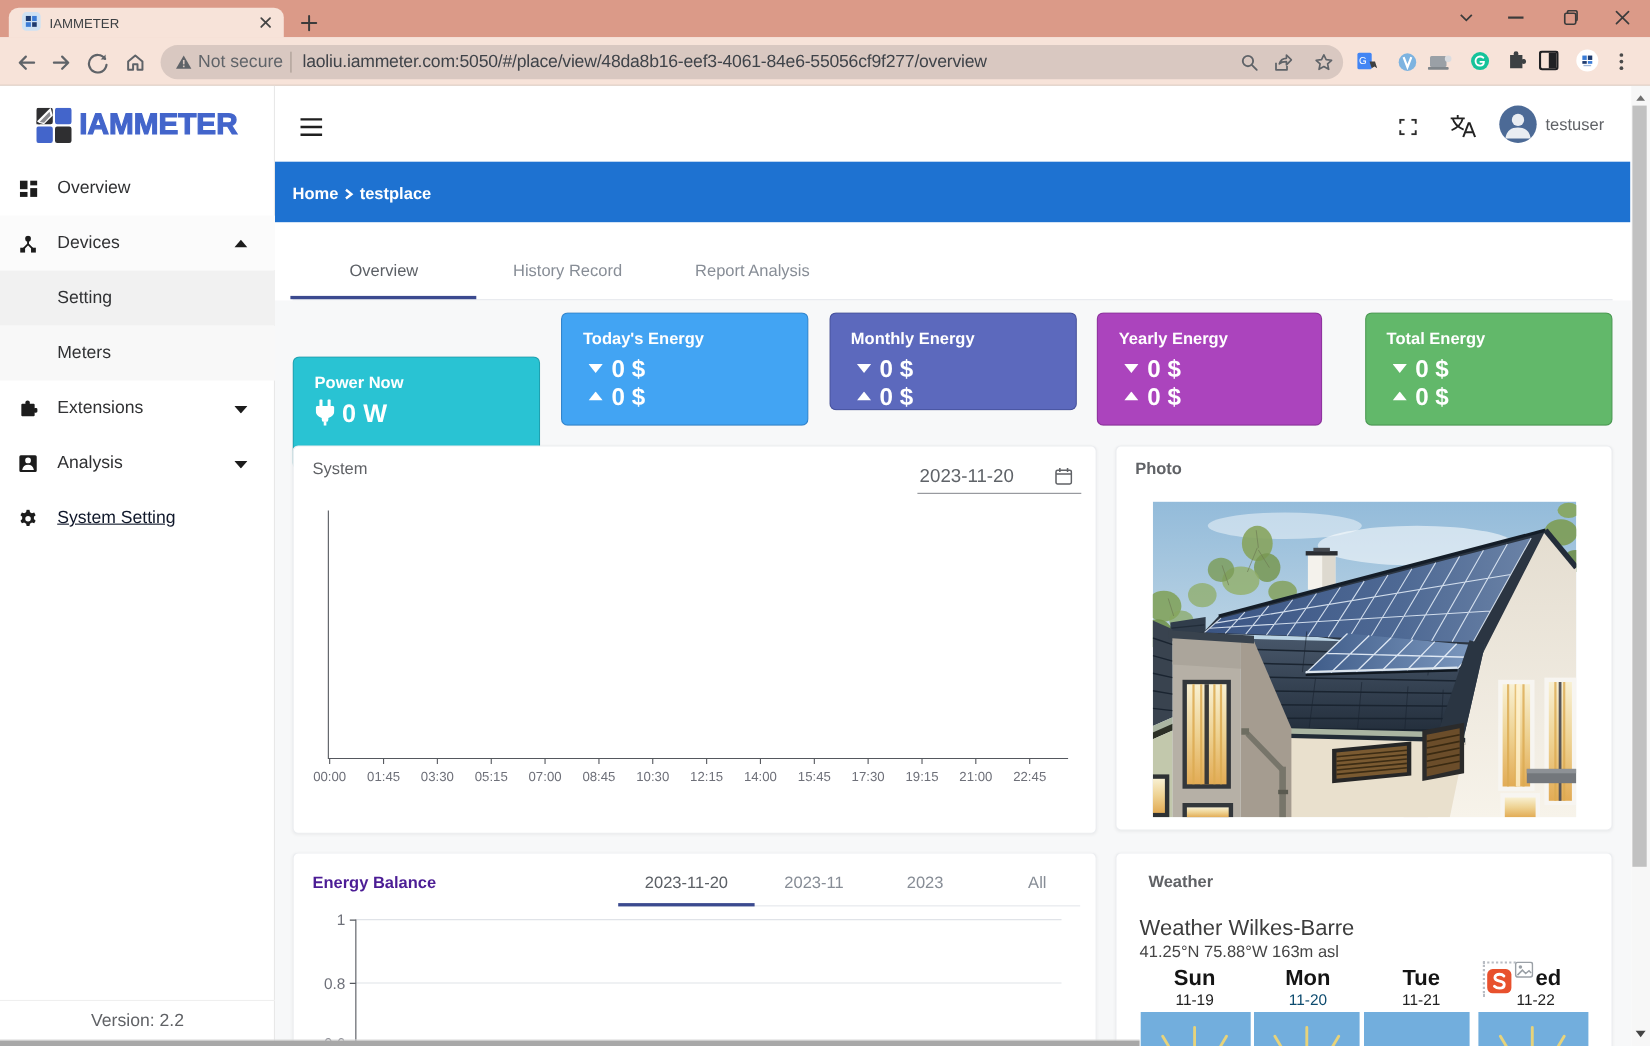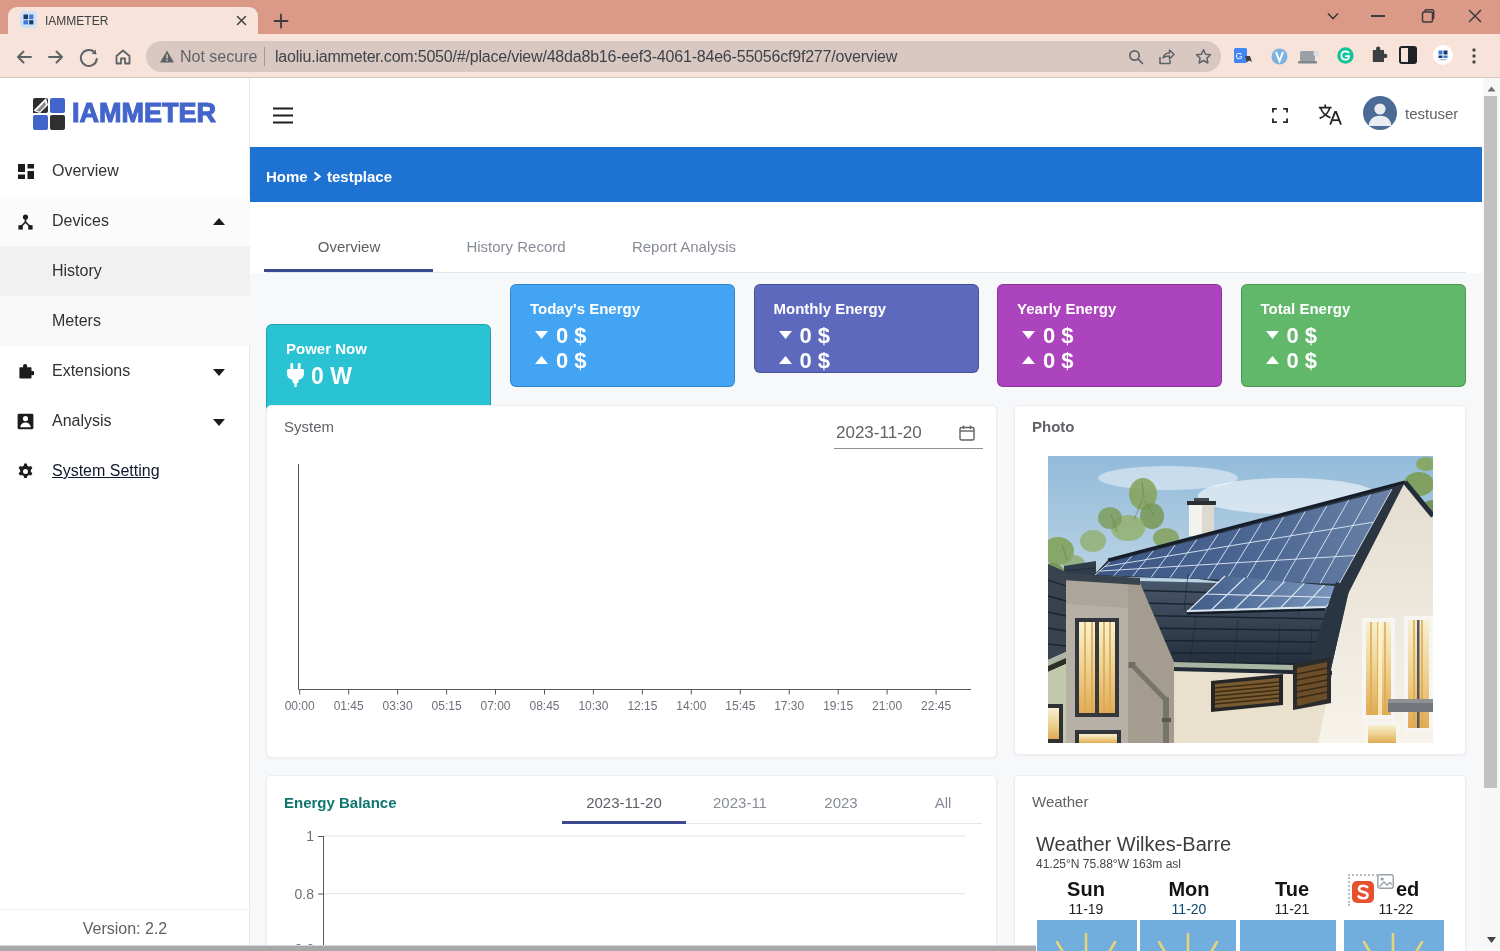--- a/index.html
+++ b/index.html
@@ -183,21 +183,21 @@
     <circle cx="8.5" cy="3" r="2.6" fill="#1c1c1c"></circle>
     <path d="M8.5 4 V8 M8.5 8 L3.5 13 M8.5 8 L13.5 13" stroke="#1c1c1c" stroke-width="1.7"></path>
     <rect x="1.4" y="11.2" width="4.4" height="4.4" fill="#1c1c1c"></rect>
     <rect x="11.2" y="11.2" width="4.4" height="4.4" fill="#1c1c1c"></rect>
   </svg>
   <div class="abs" style="left:52px;top:134px;font-size:16px;color:#303133;">Devices</div>
   <svg class="abs" style="left:213px;top:140px;" width="12" height="7" viewBox="0 0 12 7">
       <path d="M6 0 L12 7 H0 Z" fill="#1c1c1c"></path>
     </svg>
 
-  <div class="abs" style="left:52px;top:184px;font-size:16px;color:#303133;">History</div>
+  <div class="abs" style="left:52px;top:184px;font-size:16px;color:#303133;">Setting</div>
   <div class="abs" style="left:52px;top:234px;font-size:16px;color:#303133;">Meters</div>
 
   <svg class="abs" style="left:17px;top:285px;" width="17" height="17" viewBox="0 0 17 17">
     <path d="M6 3.1 a2.1 2.1 0 0 1 4.2 0 c0 .4-.1 .75-.25 1.05 H13.6 a0.9 0.9 0 0 1 0.9 0.9 V8.2 c.3-.15 .65-.25 1.05-.25 a2.1 2.1 0 0 1 0 4.2 c-.4 0-.75-.1-1.05-.25 V14.5 a0.9 0.9 0 0 1 -0.9 0.9 H3.3 a0.9 0.9 0 0 1 -0.9-0.9 V5.05 a0.9 0.9 0 0 1 0.9-0.9 H6.25 C6.1 3.85 6 3.5 6 3.1 Z" fill="#1c1c1c"></path>
   </svg>
   <div class="abs" style="left:52px;top:284px;font-size:16px;color:#303133;">Extensions</div>
   <svg class="abs" style="left:213px;top:291px;" width="12" height="7" viewBox="0 0 12 7">
       <path d="M0 0 H12 L6 7 Z" fill="#1c1c1c"></path>
     </svg>
 
@@ -248,21 +248,21 @@
     <div class="abs" style="left:19px;top:15px;font-size:15px;font-weight:bold;color:#fff;">Monthly Energy</div>
     <svg class="abs" style="left:24px;top:46px;" width="13" height="8" viewBox="0 0 13 8">
         <path d="M0 0 H13 L6.5 8 Z" fill="#fff"></path>
       </svg>
     <div class="abs" style="left:45px;top:38px;font-size:22px;font-weight:bold;color:#fff;">0 $</div>
     <svg class="abs" style="left:24px;top:71px;" width="13" height="8" viewBox="0 0 13 8">
         <path d="M6.5 0 L13 8 H0 Z" fill="#fff"></path>
       </svg>
     <div class="abs" style="left:45px;top:63px;font-size:22px;font-weight:bold;color:#fff;">0 $</div>
   </div>
-  <div class="abs" style="left:997px;top:206px;width:225px;height:103px;border-radius:6px;background:#ab44bd;border:1px solid rgba(70,10,80,0.3);padding-left:28px;">
+  <div class="abs" style="left:997px;top:206px;width:205px;height:103px;border-radius:6px;background:#ab44bd;border:1px solid rgba(70,10,80,0.3);padding-left:28px;">
     <div class="abs" style="left:19px;top:15px;font-size:15px;font-weight:bold;color:#fff;">Yearly Energy</div>
     <svg class="abs" style="left:24px;top:46px;" width="13" height="8" viewBox="0 0 13 8">
         <path d="M0 0 H13 L6.5 8 Z" fill="#fff"></path>
       </svg>
     <div class="abs" style="left:45px;top:38px;font-size:22px;font-weight:bold;color:#fff;">0 $</div>
     <svg class="abs" style="left:24px;top:71px;" width="13" height="8" viewBox="0 0 13 8">
         <path d="M6.5 0 L13 8 H0 Z" fill="#fff"></path>
       </svg>
     <div class="abs" style="left:45px;top:63px;font-size:22px;font-weight:bold;color:#fff;">0 $</div>
   </div>
@@ -454,21 +454,21 @@
       <rect x="31" y="278" width="38" height="9" fill="url(#warm)"></rect>
 
       <path d="M86 211 L118 244" stroke="#77756a" stroke-width="5"></path>
       <path d="M84 206 L84 212" stroke="#6e6e62" stroke-width="7"></path>
       <rect x="115" y="241" width="6" height="46" fill="#77756a"></rect>
       <rect x="114" y="262" width="9" height="4" fill="#5a5a50"></rect>
     </svg>
   </div>
 
   <div class="abs" style="left:266px;top:697px;width:731px;height:200px;background:#fff;border-radius:5px 5px 0 0;border:1px solid #ebedf0;border-bottom:none;box-shadow:0 1px 3px rgba(0,0,0,0.05);">
-    <div class="abs" style="left:17px;top:18px;font-size:15px;font-weight:bold;color:#0f766e;">Energy Balance</div>
+    <div class="abs" style="left:17px;top:18px;font-size:15px;font-weight:bold;color:#4c1d95;">Energy Balance</div>
     <div class="abs" style="left:294px;top:18px;width:126px;text-align:center;font-size:15px;color:#5c6066;">2023-11-20</div>
     <div class="abs" style="left:430px;top:18px;width:86px;text-align:center;font-size:15px;color:#878d96;">2023-11</div>
     <div class="abs" style="left:534px;top:18px;width:80px;text-align:center;font-size:15px;color:#878d96;">2023</div>
     <div class="abs" style="left:640px;top:18px;width:72px;text-align:center;font-size:15px;color:#878d96;">All</div>
     <div class="abs" style="left:295px;top:47px;width:420px;height:1px;background:#e4e7ec;"></div>
     <div class="abs" style="left:295px;top:45px;width:124px;height:3px;background:#3b4a8f;"></div>
     <svg class="abs" style="left:0;top:0;" width="731" height="200" viewBox="0 0 731 200">
       <g stroke="#e0e3e8" stroke-width="1">
         <line x1="56.5" y1="60" x2="698" y2="60"></line>
         <line x1="56.5" y1="117.7" x2="698" y2="117.7"></line>
@@ -482,23 +482,23 @@
       </g>
       <g font-size="14" fill="#6e7079" text-anchor="end" font-family="Liberation Sans">
         <text x="47" y="65">1</text>
         <text x="47" y="122.7">0.8</text>
         <text x="47" y="177.5">0.6</text>
       </g>
     </svg>
   </div>
 
   <div class="abs" style="left:1014px;top:697px;width:452px;height:200px;background:#fff;border-radius:5px 5px 0 0;border:1px solid #ebedf0;border-bottom:none;box-shadow:0 1px 3px rgba(0,0,0,0.05);overflow:hidden;">
-    <div class="abs" style="left:17px;top:17px;font-size:15px;font-weight:normal;color:#606266;">Weather</div>
+    <div class="abs" style="left:29px;top:17px;font-size:15px;font-weight:bold;color:#606266;">Weather</div>
     <div class="abs" style="left:21px;top:57px;font-size:20px;color:#3d3d3d;">Weather Wilkes-Barre</div>
-    <div class="abs" style="left:21px;top:81px;font-size:12px;color:#454545;">41.25°N 75.88°W 163m asl</div>
+    <div class="abs" style="left:21px;top:81px;font-size:15px;color:#454545;">41.25°N 75.88°W 163m asl</div>
     <div class="abs" style="left:21px;top:102px;width:100px;text-align:center;font-size:20px;font-weight:bold;color:#141414;">Sun</div>
     <div class="abs" style="left:124px;top:102px;width:100px;text-align:center;font-size:20px;font-weight:bold;color:#141414;">Mon</div>
     <div class="abs" style="left:227px;top:102px;width:100px;text-align:center;font-size:20px;font-weight:bold;color:#141414;">Tue</div>
     <div class="abs" style="left:21px;top:125px;width:100px;text-align:center;font-size:14px;color:#222;">11-19</div>
     <div class="abs" style="left:124px;top:125px;width:100px;text-align:center;font-size:14px;color:#0c4a6e;">11-20</div>
     <div class="abs" style="left:227px;top:125px;width:100px;text-align:center;font-size:14px;color:#222;">11-21</div>
     <div class="abs" style="left:331px;top:125px;width:100px;text-align:center;font-size:14px;color:#222;">11-22</div>
 
     <div class="abs" style="left:333px;top:98px;width:30px;height:32px;border-left:2px dotted #b9bdc4;border-top:2px dotted #b9bdc4;"></div>
     <svg class="abs" style="left:336px;top:104px;" width="24" height="24" viewBox="0 0 24 24">

